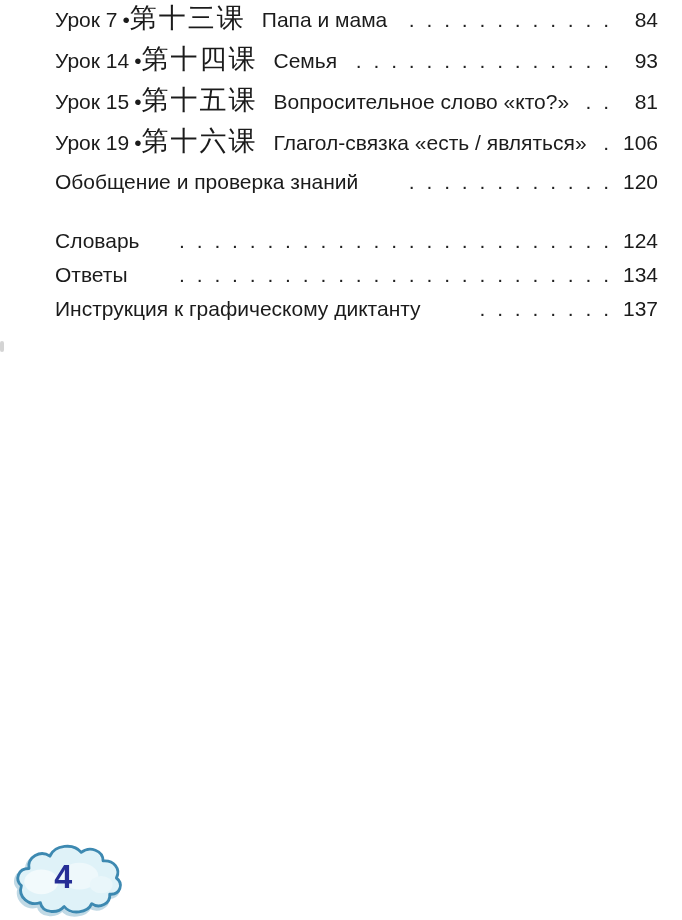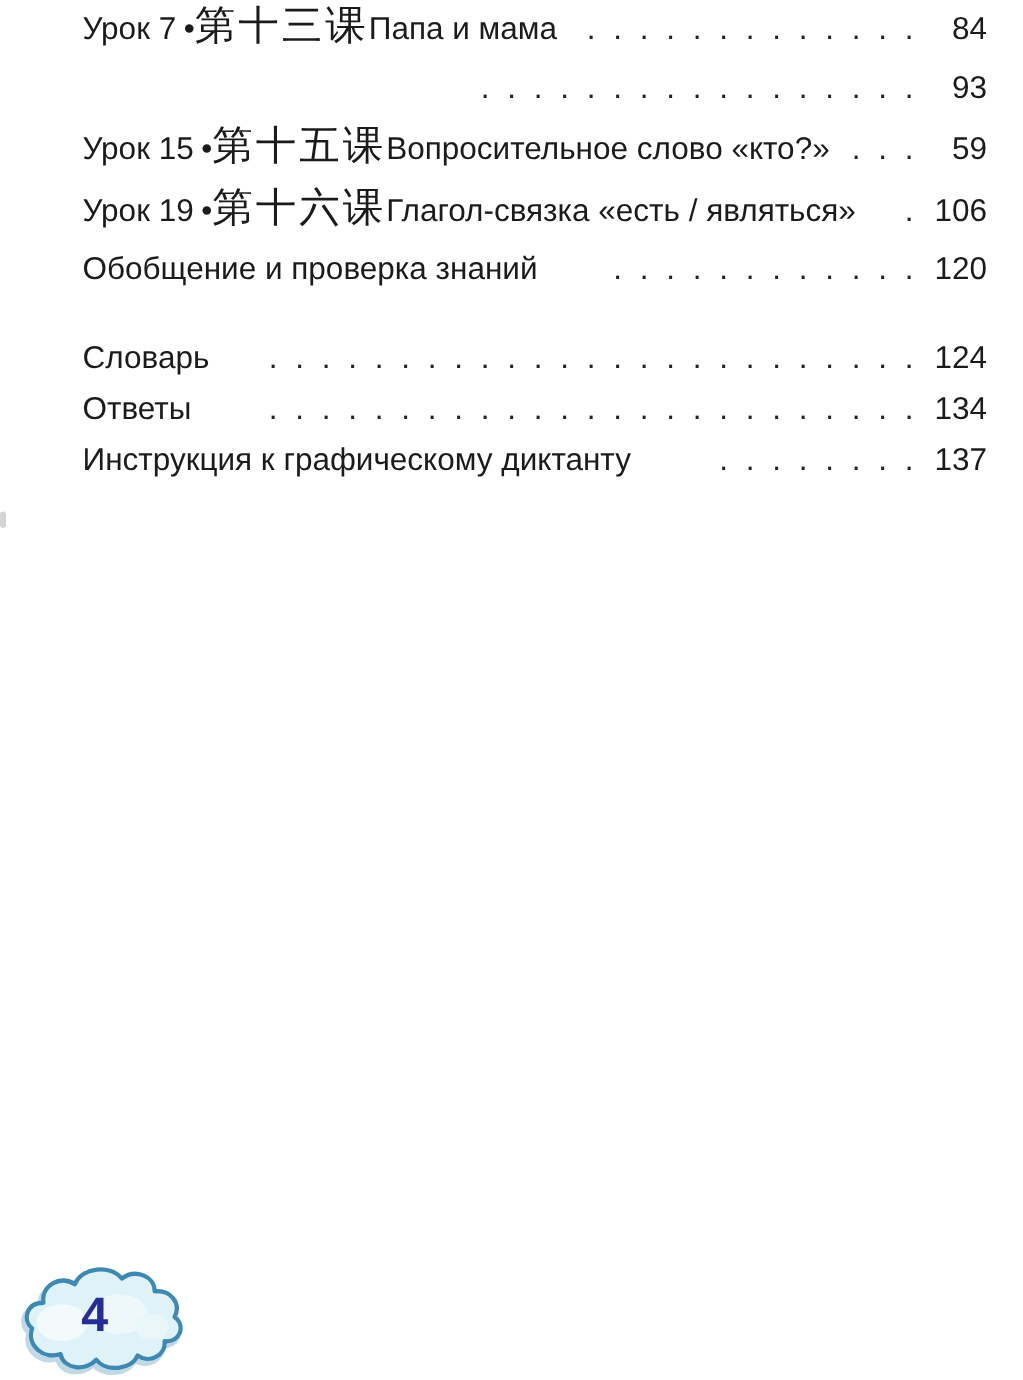--- a/index.html
+++ b/index.html
@@ -20,21 +20,21 @@
   .row.it { font-size: 21px; line-height: 23px; }
   .row.back { margin-bottom: 11px; }
   .gap { height: 36px; }
 
   .label { white-space: nowrap; flex: 0 0 auto; }
   .sep { margin-left: 5px; margin-right: 0px; }
   .zh {
     font-family: "DejaVu Serif", serif;
     font-size: 27px; line-height: 23px;
     font-style: normal; letter-spacing: 2px;
-    margin-right: 0;
+    margin-right: 16px;
   }
   .leader {
     flex: 1 1 auto; min-width: 0;
     overflow: hidden; white-space: nowrap;
     direction: rtl;
     margin: 0 10px 0 9px;
     word-spacing: 4px; letter-spacing: 1px;
     color: #222;
   }
   .pagenum { min-width: 38px; text-align: right; flex: 0 0 auto; }
@@ -59,28 +59,29 @@
 
   <main class="toc">
 
     <div class="row lesson">
       <span class="label"><span>Урок 7</span><span class="sep">•</span><span class="zh">第十三课</span><span>Папа и мама</span></span>
       <span class="leader">. . . . . . . . . . . . .</span>
       <span class="pagenum">84</span>
     </div>
 
     <div class="row lesson">
+      <span class="label"><span>Урок 14</span><span class="sep">•</span><span class="zh">第十四课</span><span>Семья</span></span>
       <span class="leader">. . . . . . . . . . . . . . . . .</span>
       <span class="pagenum">93</span>
     </div>
 
     <div class="row lesson">
       <span class="label"><span>Урок 15</span><span class="sep">•</span><span class="zh">第十五课</span><span>Вопросительное слово «кто?»</span></span>
       <span class="leader">. . .</span>
-      <span class="pagenum">59</span>
+      <span class="pagenum">81</span>
     </div>
 
     <div class="row lesson">
       <span class="label"><span>Урок 19</span><span class="sep">•</span><span class="zh">第十六课</span><span>Глагол-связка «есть / являться»</span></span>
       <span class="leader">.</span>
       <span class="pagenum">106</span>
     </div>
 
     <div class="row it">
       <span class="label">Обобщение и проверка знаний</span>

